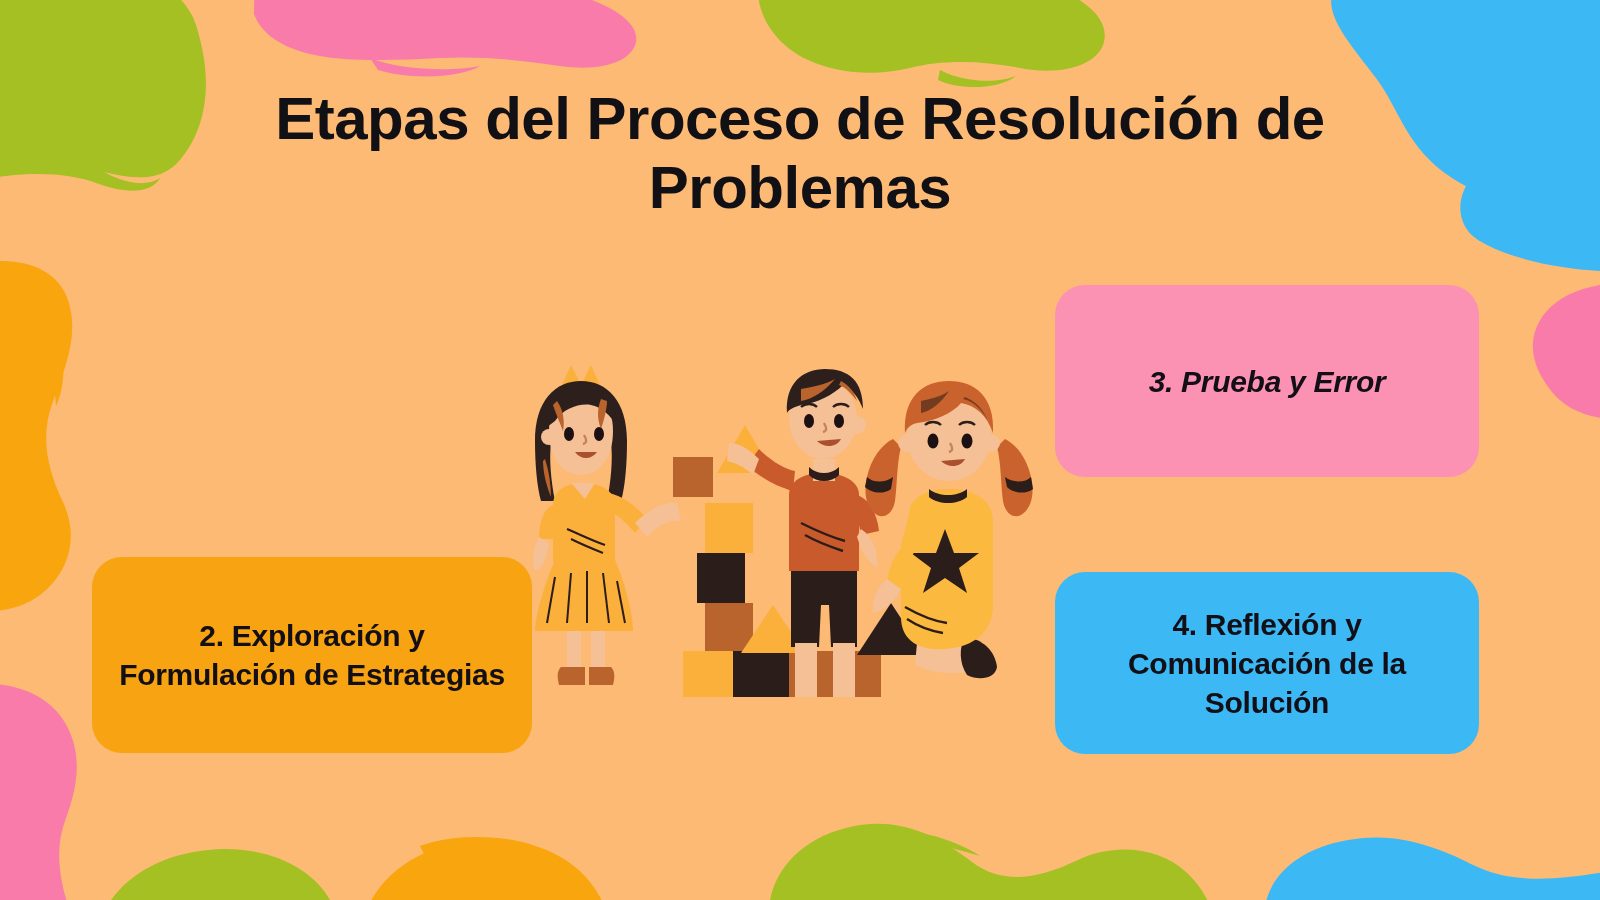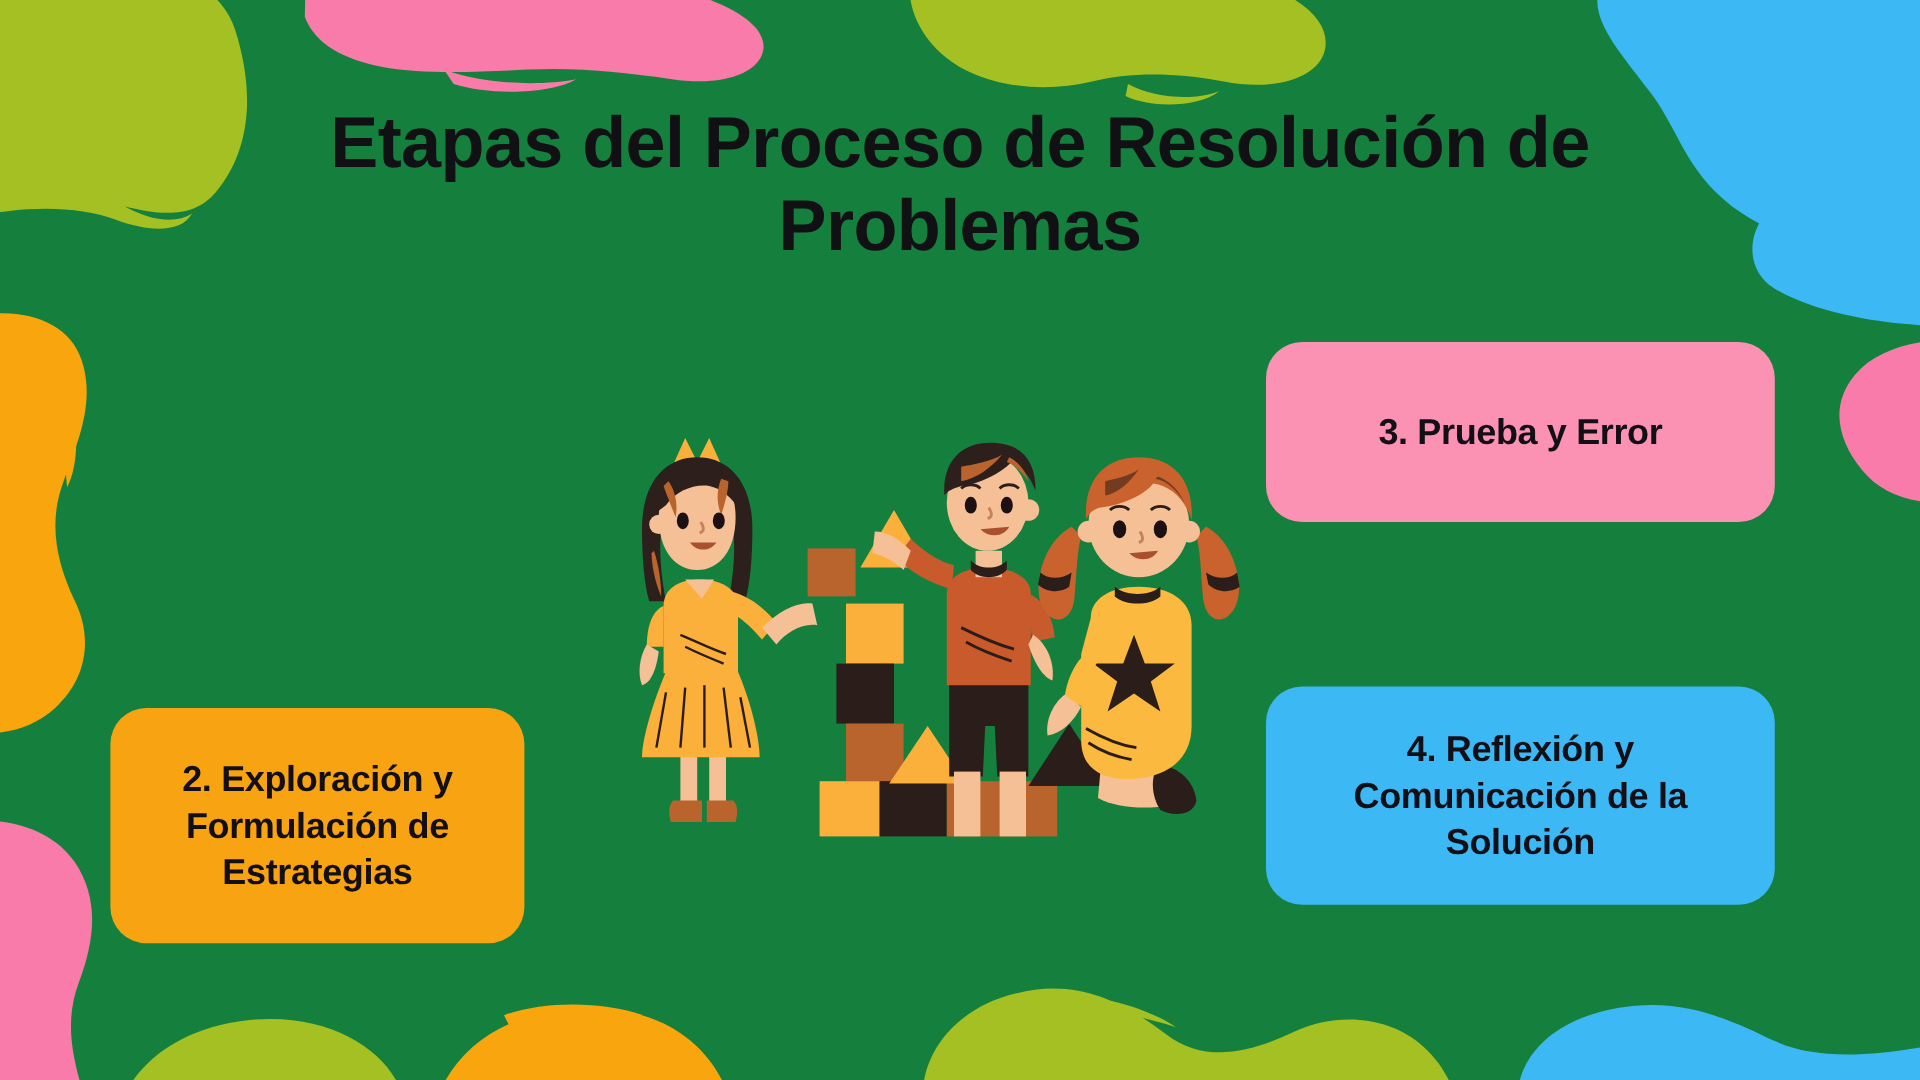--- a/index.html
+++ b/index.html
@@ -47,37 +47,37 @@
     text-align: center;
     color: #120f16;
     font-weight: 700;
     font-size: 30px;
     line-height: 1.30;
     letter-spacing: -0.3px;
     padding: 10px 26px;
     box-sizing: border-box;
   }
   #box-1 { left: 92px;   top: 283px; width: 425px; height: 196px; background: #3cb8f4; }
-  #box-2 { left: 92px;   top: 557px; width: 345px; height: 196px; background: #f8a311; margin-top: 33px; }
-  #box-3 { left: 1055px; top: 285px; width: 424px; height: 150px; background: #fb92b4; }
+  #box-2 { left: 92px;   top: 557px; width: 440px; height: 196px; background: #f8a311; }
+  #box-3 { left: 1055px; top: 285px; width: 424px; height: 192px; background: #fb92b4; font-style: italic; }
   #box-4 { left: 1055px; top: 572px; width: 424px; height: 182px; background: #3cb8f4; }
   .box-text { display: block; }
 
   #illustration {
     position: absolute;
     left: 505px;
     top: 355px;
     width: 590px;
     height: 345px;
   }
 </style>
 </head>
 <body>
 
-<div id="slide" style="background: #15803d;">
+<div id="slide" style="background: #fdba74;">
 
   <svg class="bg-layer" viewBox="0 0 1600 900" preserveAspectRatio="none">
 
     <path fill="#a4c023" d="M -40,-30 C 60,-50 175,-40 196,25 C 215,85 205,130 180,160 C 160,184 130,178 104,172
          C 122,182 145,188 160,178 C 150,196 120,192 96,183 C 72,174 40,172 6,176
          C -18,179 -40,176 -50,168 Z"></path>
     <path fill="#a4c023" d="M 176,60 C 188,80 192,110 183,132 C 180,118 174,96 168,80 Z"></path>
 
     <path fill="#f87ba9" d="M 255,-30 C 330,-44 430,-40 520,-20 C 600,-4 640,18 636,42 C 632,62 600,72 560,66
          C 520,60 480,56 440,58 C 400,60 352,62 320,56 C 286,50 262,36 254,14 Z"></path>

